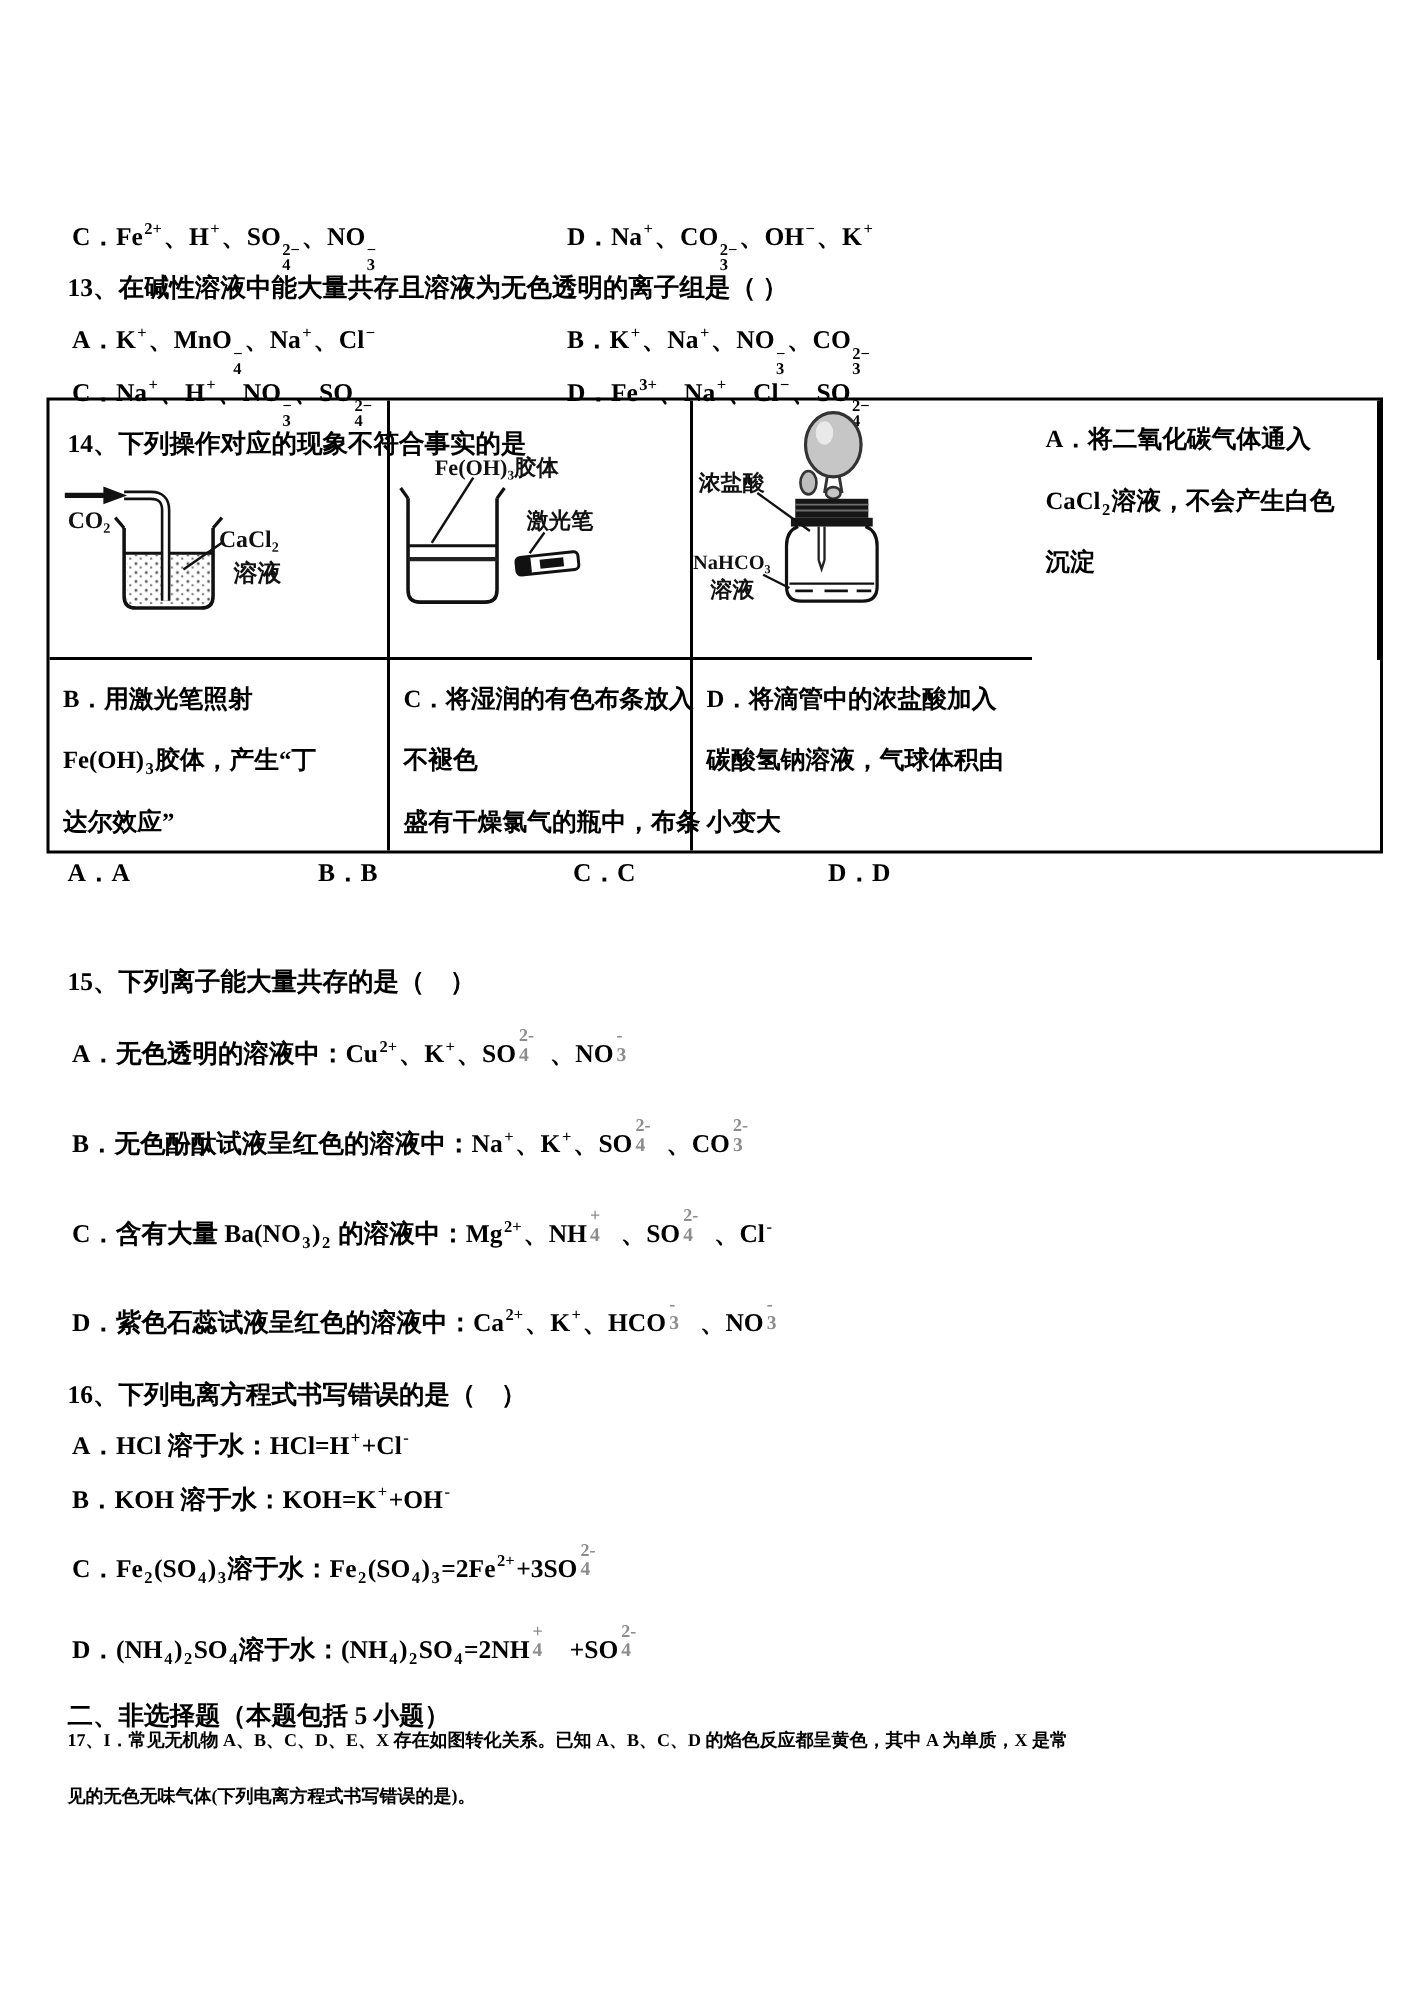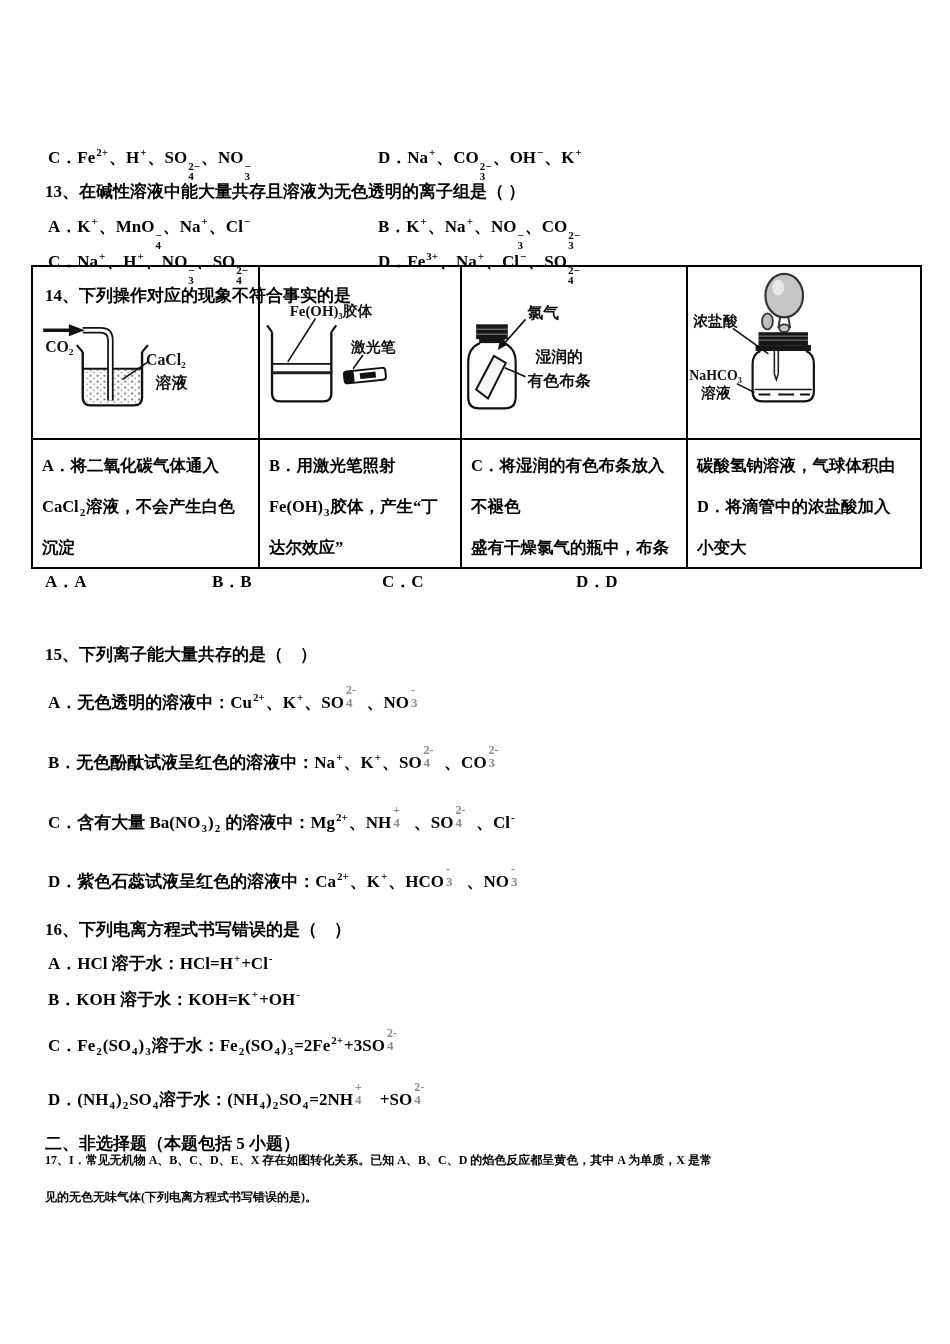--- a/index.html
+++ b/index.html
@@ -106,36 +106,20 @@
       <g transform="rotate(-6 105 110)">
         <rect x="85" y="104" width="42" height="12" rx="3" fill="#fff" stroke="#111" stroke-width="2"></rect>
         <rect x="85" y="104" width="10" height="12" rx="2" fill="#111"></rect>
         <rect x="101" y="107" width="16" height="6" fill="#111"></rect>
       </g>
       <text x="30" y="50" font-size="15">Fe(OH)₃胶体</text>
       <text x="92" y="86" font-size="15">激光笔</text>
     </svg>
   </div>
 
-  <div class="cb rb">
-    <svg viewBox="0 0 226 173">
-      <rect x="14" y="58" width="32" height="15" fill="#161616"></rect>
-      <line x1="14" y1="63" x2="46" y2="63" stroke="#6e6e6e" stroke-width="1.4"></line>
-      <line x1="14" y1="68" x2="46" y2="68" stroke="#6e6e6e" stroke-width="1.4"></line>
-      <rect x="17" y="72" width="26" height="5" fill="#161616"></rect>
-      <path d="M18,77 Q6,82 6,96 V132 Q6,143 17,143 H43 Q54,143 54,132 V96 Q54,82 42,77" stroke="#111" stroke-width="2.2" fill="none"></path>
-      <polygon points="14,124 32,90 44,97 26,133" fill="#f5f5f5" stroke="#111" stroke-width="2"></polygon>
-      <line x1="64" y1="53" x2="40" y2="80" stroke="#111" stroke-width="1.7"></line>
-      <polygon points="38,74 36,84 45,79" fill="#111"></polygon>
-      <line x1="64" y1="111" x2="43" y2="102" stroke="#111" stroke-width="1.7"></line>
-      <text x="66" y="52" font-size="16">氯气</text>
-      <text x="74" y="96" font-size="16">湿润的</text>
-      <text x="66" y="120" font-size="16">有色布条</text>
-    </svg>
-  </div>
 
   <div class="rb">
     <svg viewBox="0 0 232 173">
       <ellipse cx="96" cy="29" rx="19" ry="22" fill="#c6c6c6" stroke="#333" stroke-width="2.2"></ellipse>
       <ellipse cx="90" cy="21" rx="6" ry="8" fill="#e9e9e9"></ellipse>
       <path d="M92,50 L90,62 M100,50 L102,62" stroke="#333" stroke-width="2"></path>
       <ellipse cx="96" cy="62" rx="5" ry="4" fill="#c6c6c6" stroke="#333" stroke-width="1.8"></ellipse>
       <ellipse cx="79" cy="55" rx="5.5" ry="8" fill="#bdbdbd" stroke="#333" stroke-width="1.8"></ellipse>
       <rect x="70" y="66" width="50" height="13" fill="#161616"></rect>
       <line x1="70" y1="70" x2="120" y2="70" stroke="#6e6e6e" stroke-width="1.3"></line>
@@ -162,30 +146,30 @@
       <div class="cline">B．用激光笔照射</div>
       <div class="cline">Fe(OH)<span class="sb">3</span>胶体，产生“丁</div>
       <div class="cline">达尔效应”</div>
     </div>
   <div class="cb txcell">
       <div class="cline">C．将湿润的有色布条放入</div>
       <div class="cline">不褪色</div>
       <div class="cline">盛有干燥氯气的瓶中，布条</div>
     </div>
   <div class="txcell">
+      <div class="cline">D．将滴管中的浓盐酸加入</div>
       <div class="cline">碳酸氢钠溶液，气球体积由</div>
-      <div class="cline">D．将滴管中的浓盐酸加入</div>
       <div class="cline">小变大</div>
     </div>
 </div>
 
 <div class="ans" style="left:45px;top:570px;">A．A</div>
 <div class="ans" style="left:212px;top:570px;">B．B</div>
 <div class="ans" style="left:382px;top:570px;">C．C</div>
-<div class="ans" style="left:576px;top:570px;text-align:right;">D．D</div>
+<div class="ans" style="left:552px;top:570px;text-align:right;">D．D</div>
 
 <div class="ln" style="left:45px;top:597px;">15、下列离子能大量共存的是（　）</div>
 <div class="ln" style="left:48px;top:645px;">A．无色透明的溶液中：Cu<span class="sp">2+</span>、K<span class="sp">+</span>、SO<span class="gr">4<span class="ga">2-</span></span>、NO<span class="gr">3<span class="ga">-</span></span></div>
 <div class="ln" style="left:48px;top:705px;">B．无色酚酞试液呈红色的溶液中：Na<span class="sp">+</span>、K<span class="sp">+</span>、SO<span class="gr">4<span class="ga">2-</span></span>、CO<span class="gr">3<span class="ga">2-</span></span></div>
 <div class="ln" style="left:48px;top:765px;">C．含有大量 Ba(NO<span class="sb">3</span>)<span class="sb">2</span> 的溶液中：Mg<span class="sp">2+</span>、NH<span class="gr">4<span class="ga">+</span></span>、SO<span class="gr">4<span class="ga">2-</span></span>、Cl<span class="sp">-</span></div>
 <div class="ln" style="left:48px;top:824px;">D．紫色石蕊试液呈红色的溶液中：Ca<span class="sp">2+</span>、K<span class="sp">+</span>、HCO<span class="gr">3<span class="ga">-</span></span>、NO<span class="gr">3<span class="ga">-</span></span></div>
 
 <div class="ln" style="left:45px;top:872px;">16、下列电离方程式书写错误的是（　）</div>
 <div class="ln" style="left:48px;top:906px;">A．HCl 溶于水：HCl=H<span class="sp">+</span>+Cl<span class="sp">-</span></div>
 <div class="ln" style="left:48px;top:942px;">B．KOH 溶于水：KOH=K<span class="sp">+</span>+OH<span class="sp">-</span></div>

